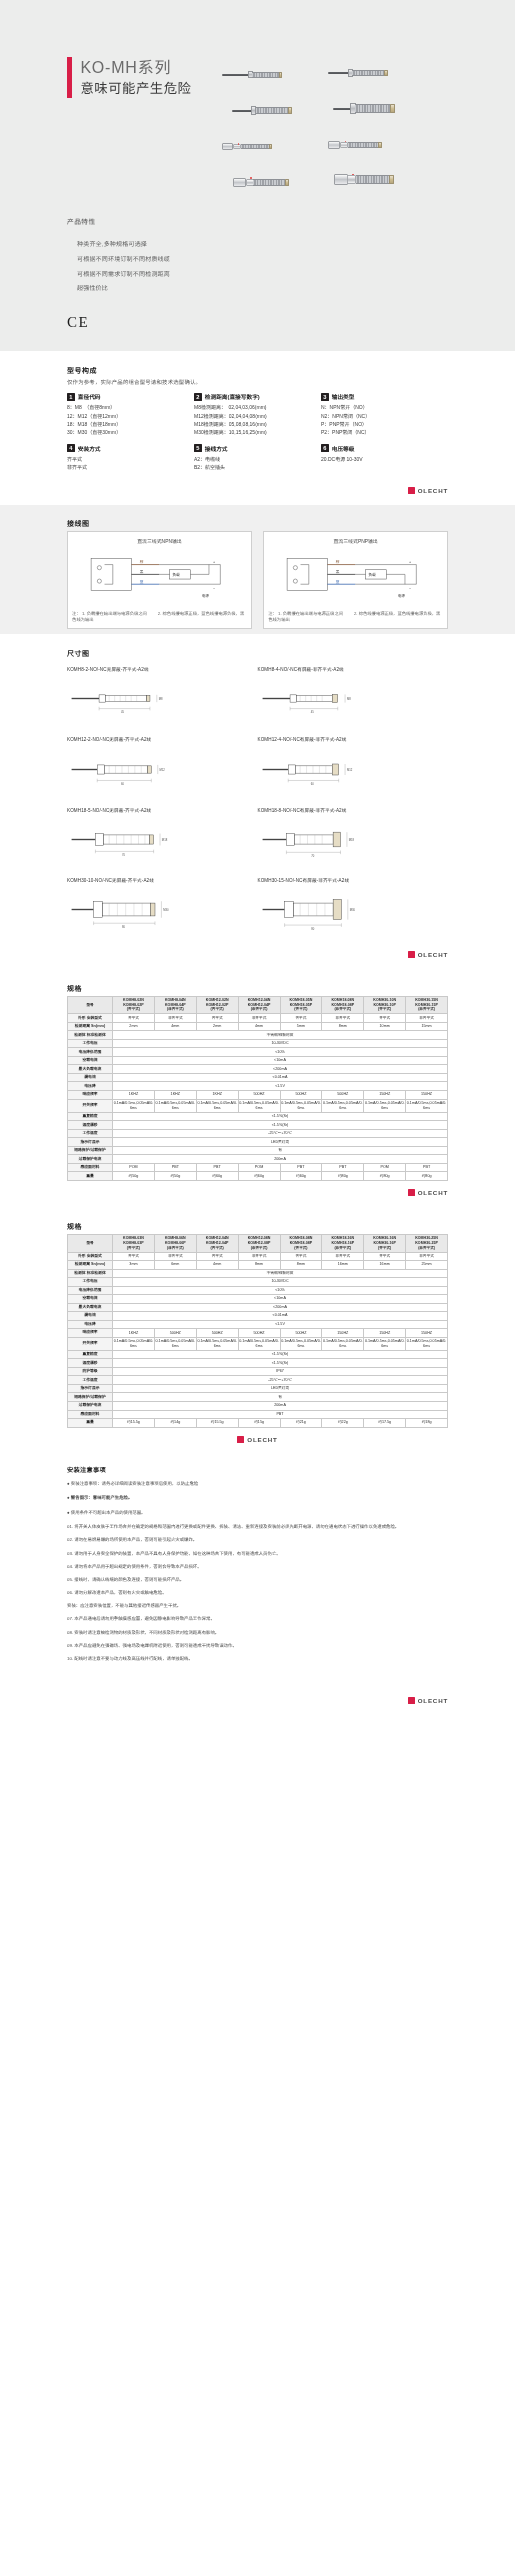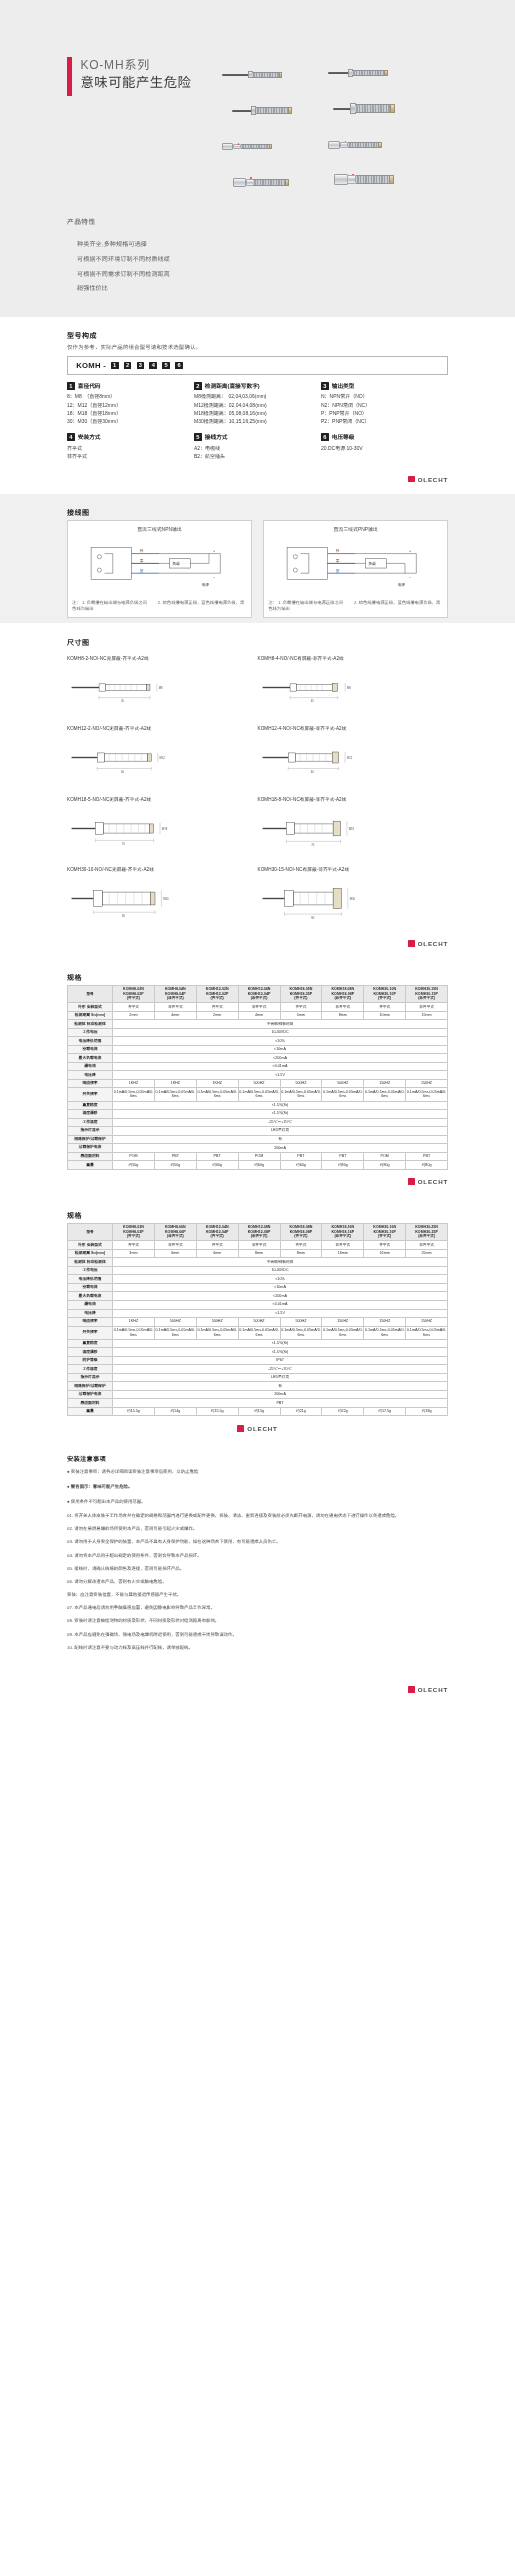--- a/index.html
+++ b/index.html
@@ -8,21 +8,21 @@
     width:515px; background:#ffffff;
     font-family:"Liberation Sans","DejaVu Sans",sans-serif;
     color:#333; font-size:5.7px; -webkit-font-smoothing:antialiased;
   }
   .page { width:515px; position:relative; }
 
   
   .hero { background:#ecedec; padding:57px 0 0 0; position:relative; height:216px; }
   .hero-title-wrap { display:flex; align-items:flex-start; padding-left:67px; }
   .accent-bar { width:4.6px; background:#d81e47; margin-right:8.8px; align-self:stretch; min-height:39px; }
-  .hero-series { font-size:12px; color:#6b6b6b; letter-spacing:0.8px; line-height:1.35; font-weight:400; }
+  .hero-series { font-size:16px; color:#6b6b6b; letter-spacing:0.8px; line-height:1.35; font-weight:400; }
   .hero-name { font-size:13.4px; color:#3a3a3a; font-weight:400; letter-spacing:0.5px; line-height:1.35; margin-top:1px;}
 
   
   .hero-photos { position:absolute; left:222px; top:62px; width:258px; height:139px; }
   .sensor { position:absolute; }
   .s-body { position:absolute; border-radius:1px;
             background:linear-gradient(180deg,#fdfdfd 0%,#e6e7e9 25%,#b9bcc0 55%,#d9dbdd 78%,#f3f4f5 100%);
             border:0.5px solid #a8abaf; }
   .s-thread { position:absolute;
             background:repeating-linear-gradient(90deg,#c9ccd0 0 0.8px,#9ea1a6 0.8px 1.6px);
@@ -170,35 +170,27 @@
   </div>
 
   <div class="features">
     <div class="sec-label">产品特性</div>
     <ul class="feat-list">
       <li>种类齐全,多种规格可选择</li>
       <li>可根据不同环境订制不同材质线缆</li>
       <li>可根据不同需求订制不同检测距离</li>
       <li>超强性价比</li>
     </ul>
+    <div class="ce-mark">CE</div>
   </div>
 
   <div class="sec white">
     <div class="sec-h">型号构成</div>
     <div class="sec-sub">仅作为参考，实际产品的组合型号请和技术选型确认。</div>
 
-    <div class="model-box">
-      <span class="model-pref">KOMH -</span>
-      <span class="num-chip">1</span>
-      <span class="num-chip">2</span>
-      <span class="num-chip">3</span>
-      <span class="num-chip">4</span>
-      <span class="num-chip">5</span>
-      <span class="num-chip">6</span>
-    </div>
 
     <div class="model-legend">
       <div class="leg-col">
         <div class="leg-h">
             <span class="num-chip">1</span>
             <span>直径代码</span>
           </div>
         <div class="leg-row">8：M8　（直径8mm）</div>
         <div class="leg-row">12：M12（直径12mm）</div>
         <div class="leg-row">18：M18（直径18mm）</div>

